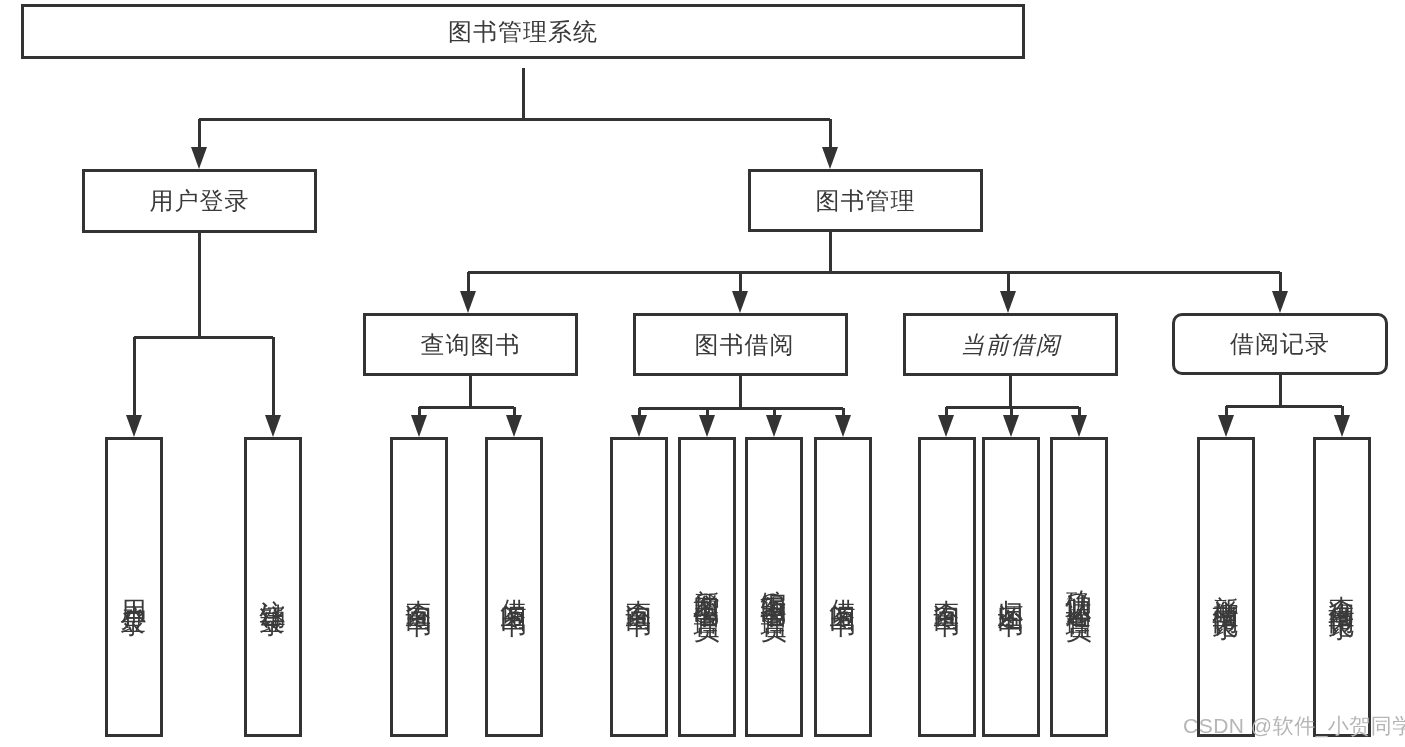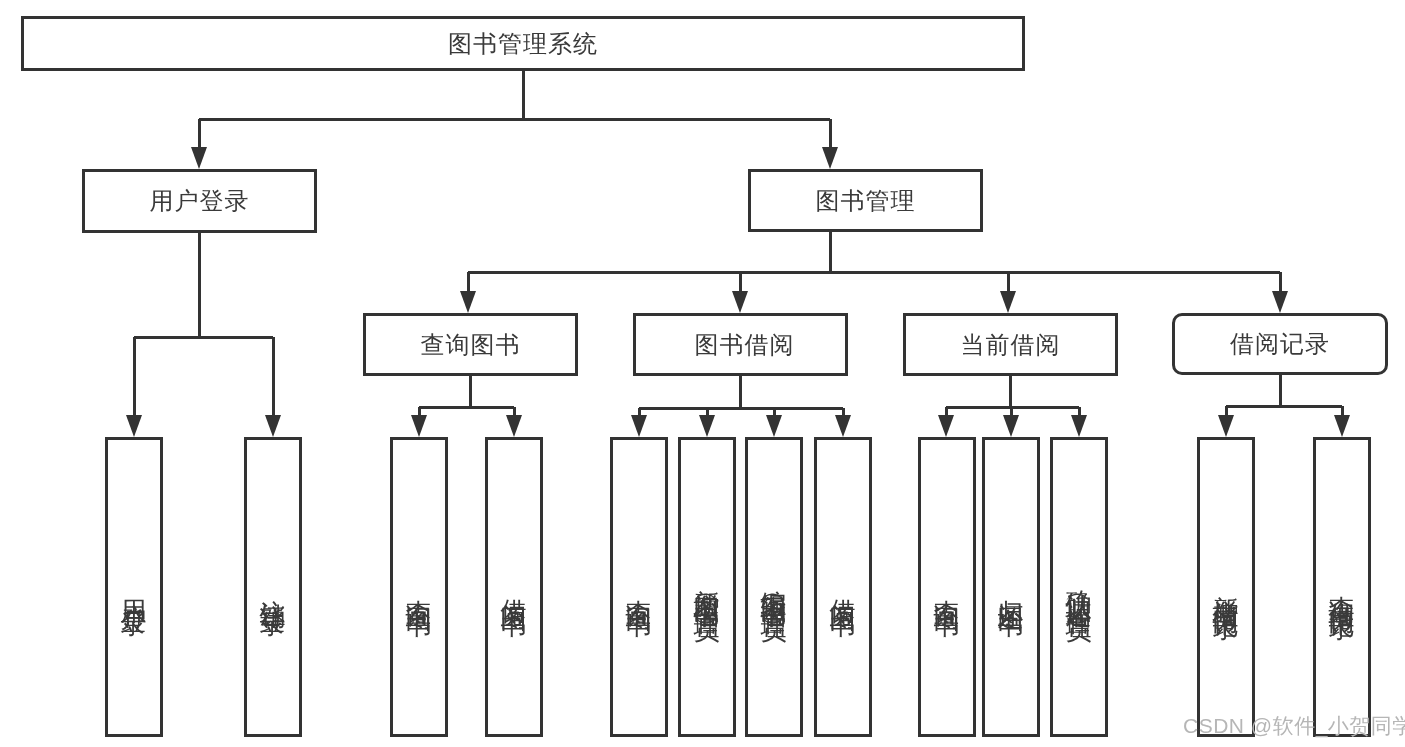--- a/index.html
+++ b/index.html
@@ -97,36 +97,36 @@
     <div class="line" style="left: 1009.5px; top: 407px; width: 3px; height: 12px;"></div>
     <div class="head" style="left: 1003px; top: 415px;"></div>
     <div class="line" style="left: 1077.5px; top: 407px; width: 3px; height: 12px;"></div>
     <div class="head" style="left: 1071px; top: 415px;"></div>
     <div class="line" style="left: 1278.5px; top: 375px; width: 3px; height: 31px;"></div>
     <div class="line" style="left: 1226px; top: 404.5px; width: 116px; height: 3px;"></div>
     <div class="line" style="left: 1224.5px; top: 406px; width: 3px; height: 13px;"></div>
     <div class="head" style="left: 1218px; top: 415px;"></div>
     <div class="line" style="left: 1340.5px; top: 406px; width: 3px; height: 13px;"></div>
     <div class="head" style="left: 1334px; top: 415px;"></div>
-    <div class="node h" style="left: 21px; top: 16px; width: 1004px; height: 55px;">
+    <div class="node h" style="left: 21px; top: 4px; width: 1004px; height: 55px;">
       <span>图书管理系统</span>
     </div>
     <div class="node h" style="left: 82px; top: 169px; width: 235px; height: 64px;">
       <span>用户登录</span>
     </div>
     <div class="node h" style="left: 712px; top: 169px; width: 235px; height: 63px; margin-left: 36px;">
       <span>图书管理</span>
     </div>
     <div class="node h" style="left: 363px; top: 313px; width: 215px; height: 63px;">
       <span>查询图书</span>
     </div>
     <div class="node h" style="left: 633px; top: 313px; width: 215px; height: 63px; padding-left: 8px;">
       <span>图书借阅</span>
     </div>
-    <div class="node h" style="left: 903px; top: 313px; width: 215px; height: 63px;">
+    <div class="node h" style="left: 903px; top: 313px; width: 215px; height: 63px; font-style: italic;">
       <span>当前借阅</span>
     </div>
     <div class="node h" style="left: 1172px; top: 313px; width: 216px; height: 62px; border-radius: 10px;">
       <span>借阅记录</span>
     </div>
     <div class="node v" style="left: 105px; top: 437px; width: 58px; height: 300px;">
       <span>用户登录</span>
     </div>
     <div class="node v" style="left: 244px; top: 437px; width: 58px; height: 300px;">
       <span>注销登录</span>

